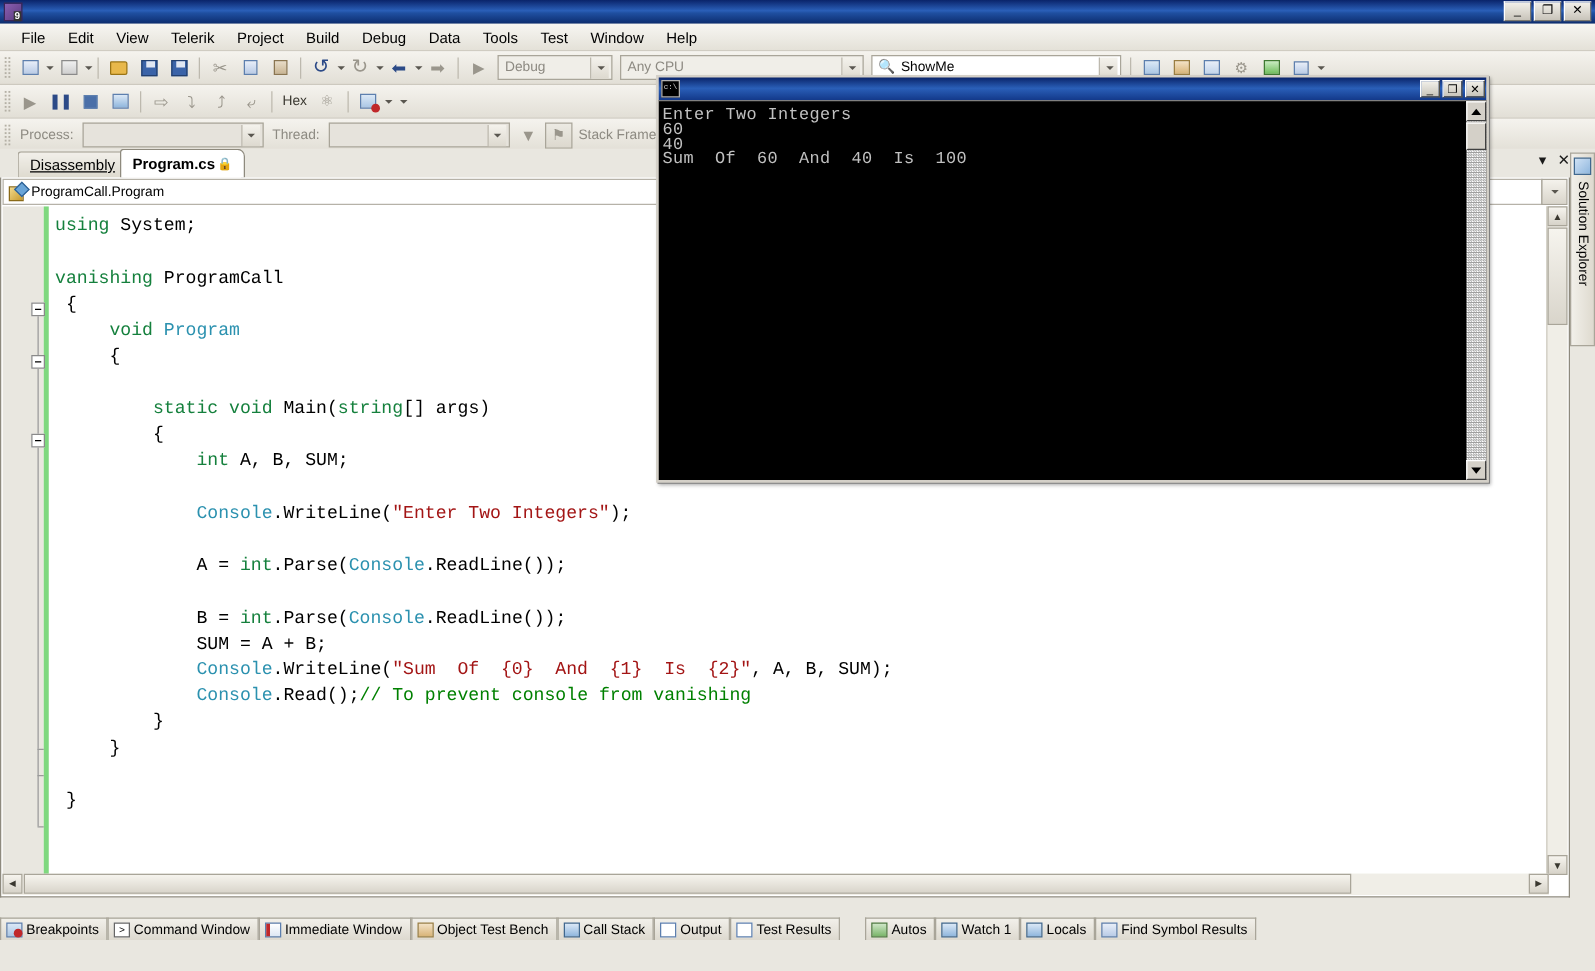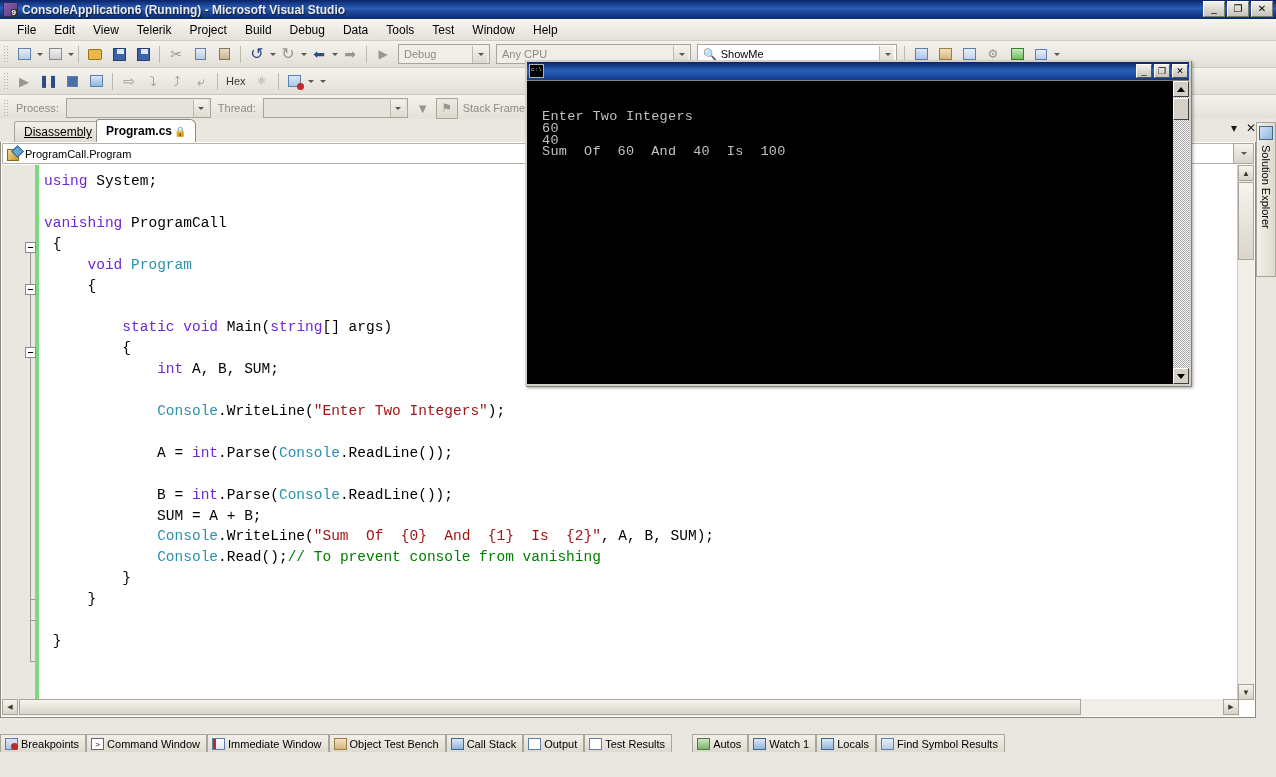--- a/index.html
+++ b/index.html
@@ -174,21 +174,21 @@
   }
   .out-line { position: absolute; left: 6px; width: 1px; background: #9a9a9a; }
   .out-elbow { position: absolute; left: 6px; width: 5px; height: 1px; background: #9a9a9a; }
 
   pre.code {
     position: absolute; left: 42px; top: 6px; margin: 0;
     font-family: "Liberation Mono", "DejaVu Sans Mono", monospace;
     font-size: 14.5px; line-height: 20.9px; color: #000;
     white-space: pre;
   }
-  .kw { color: #6d28d9; }
+  .kw { color: #15803d; }
   .typ { color: #2b91af; }
   .str { color: #a31515; }
   .cmt { color: #008000; }
 
   
   .vsb {
     position: absolute; right: 1px; top: 23px; width: 17px; height: 535px;
     background: #f0eee7; border-left: 1px solid #cdc9bf;
   }
   .hsb {
@@ -251,21 +251,21 @@
     background: linear-gradient(to bottom,#f2f0ea,#c8c4ba);
     border: 1px solid #55524a; border-top-color:#fff; border-left-color:#fff;
     display: flex; align-items: center; justify-content: center;
     font-size: 9px; color: #000; line-height: 1;
   }
   .console-body {
     position: absolute; left: 0; top: 18px; right: 0; bottom: 0;
     background: #000; border-top: 1px solid #808080;
   }
   pre.console-text {
-    margin: 12px; padding: 18px 0 0 3px;
+    margin: 0; padding: 6px 0 0 3px;
     font-family: "Liberation Mono", "DejaVu Sans Mono", monospace;
     font-size: 13.5px; line-height: 11.8px; color: #c0c0c0;
     white-space: pre; letter-spacing: 0.3px;
   }
   .cons-sb {
     position: absolute; right: 0; top: 0; width: 17px; bottom: 0;
     background: repeating-conic-gradient(#fff 0% 25%, #a0a0a0 0% 50%) 0 0/2px 2px;
     border-left: 1px solid #000;
   }
   .cons-sb-btn {
@@ -307,21 +307,20 @@
   .status-ready { padding-left: 9px; font-size: 11px; color: #1a1a1a; }
   .status-cell { position: absolute; font-size: 11px; color: #1a1a1a; }
 </style>
 </head>
 <body>
 
 <div id="app">
 
   <div class="titlebar">
     <div class="vs-logo"></div>
-    <span class="title-text">ConsoleApplication6 (Running) - Microsoft Visual Studio</span>
     <div class="winbtns">
       <div class="winbtn">_</div>
       <div class="winbtn">❐</div>
       <div class="winbtn">✕</div>
     </div>
   </div>
 
   <div class="menubar">
     <div class="menuitem">File</div>
     <div class="menuitem">Edit</div>

